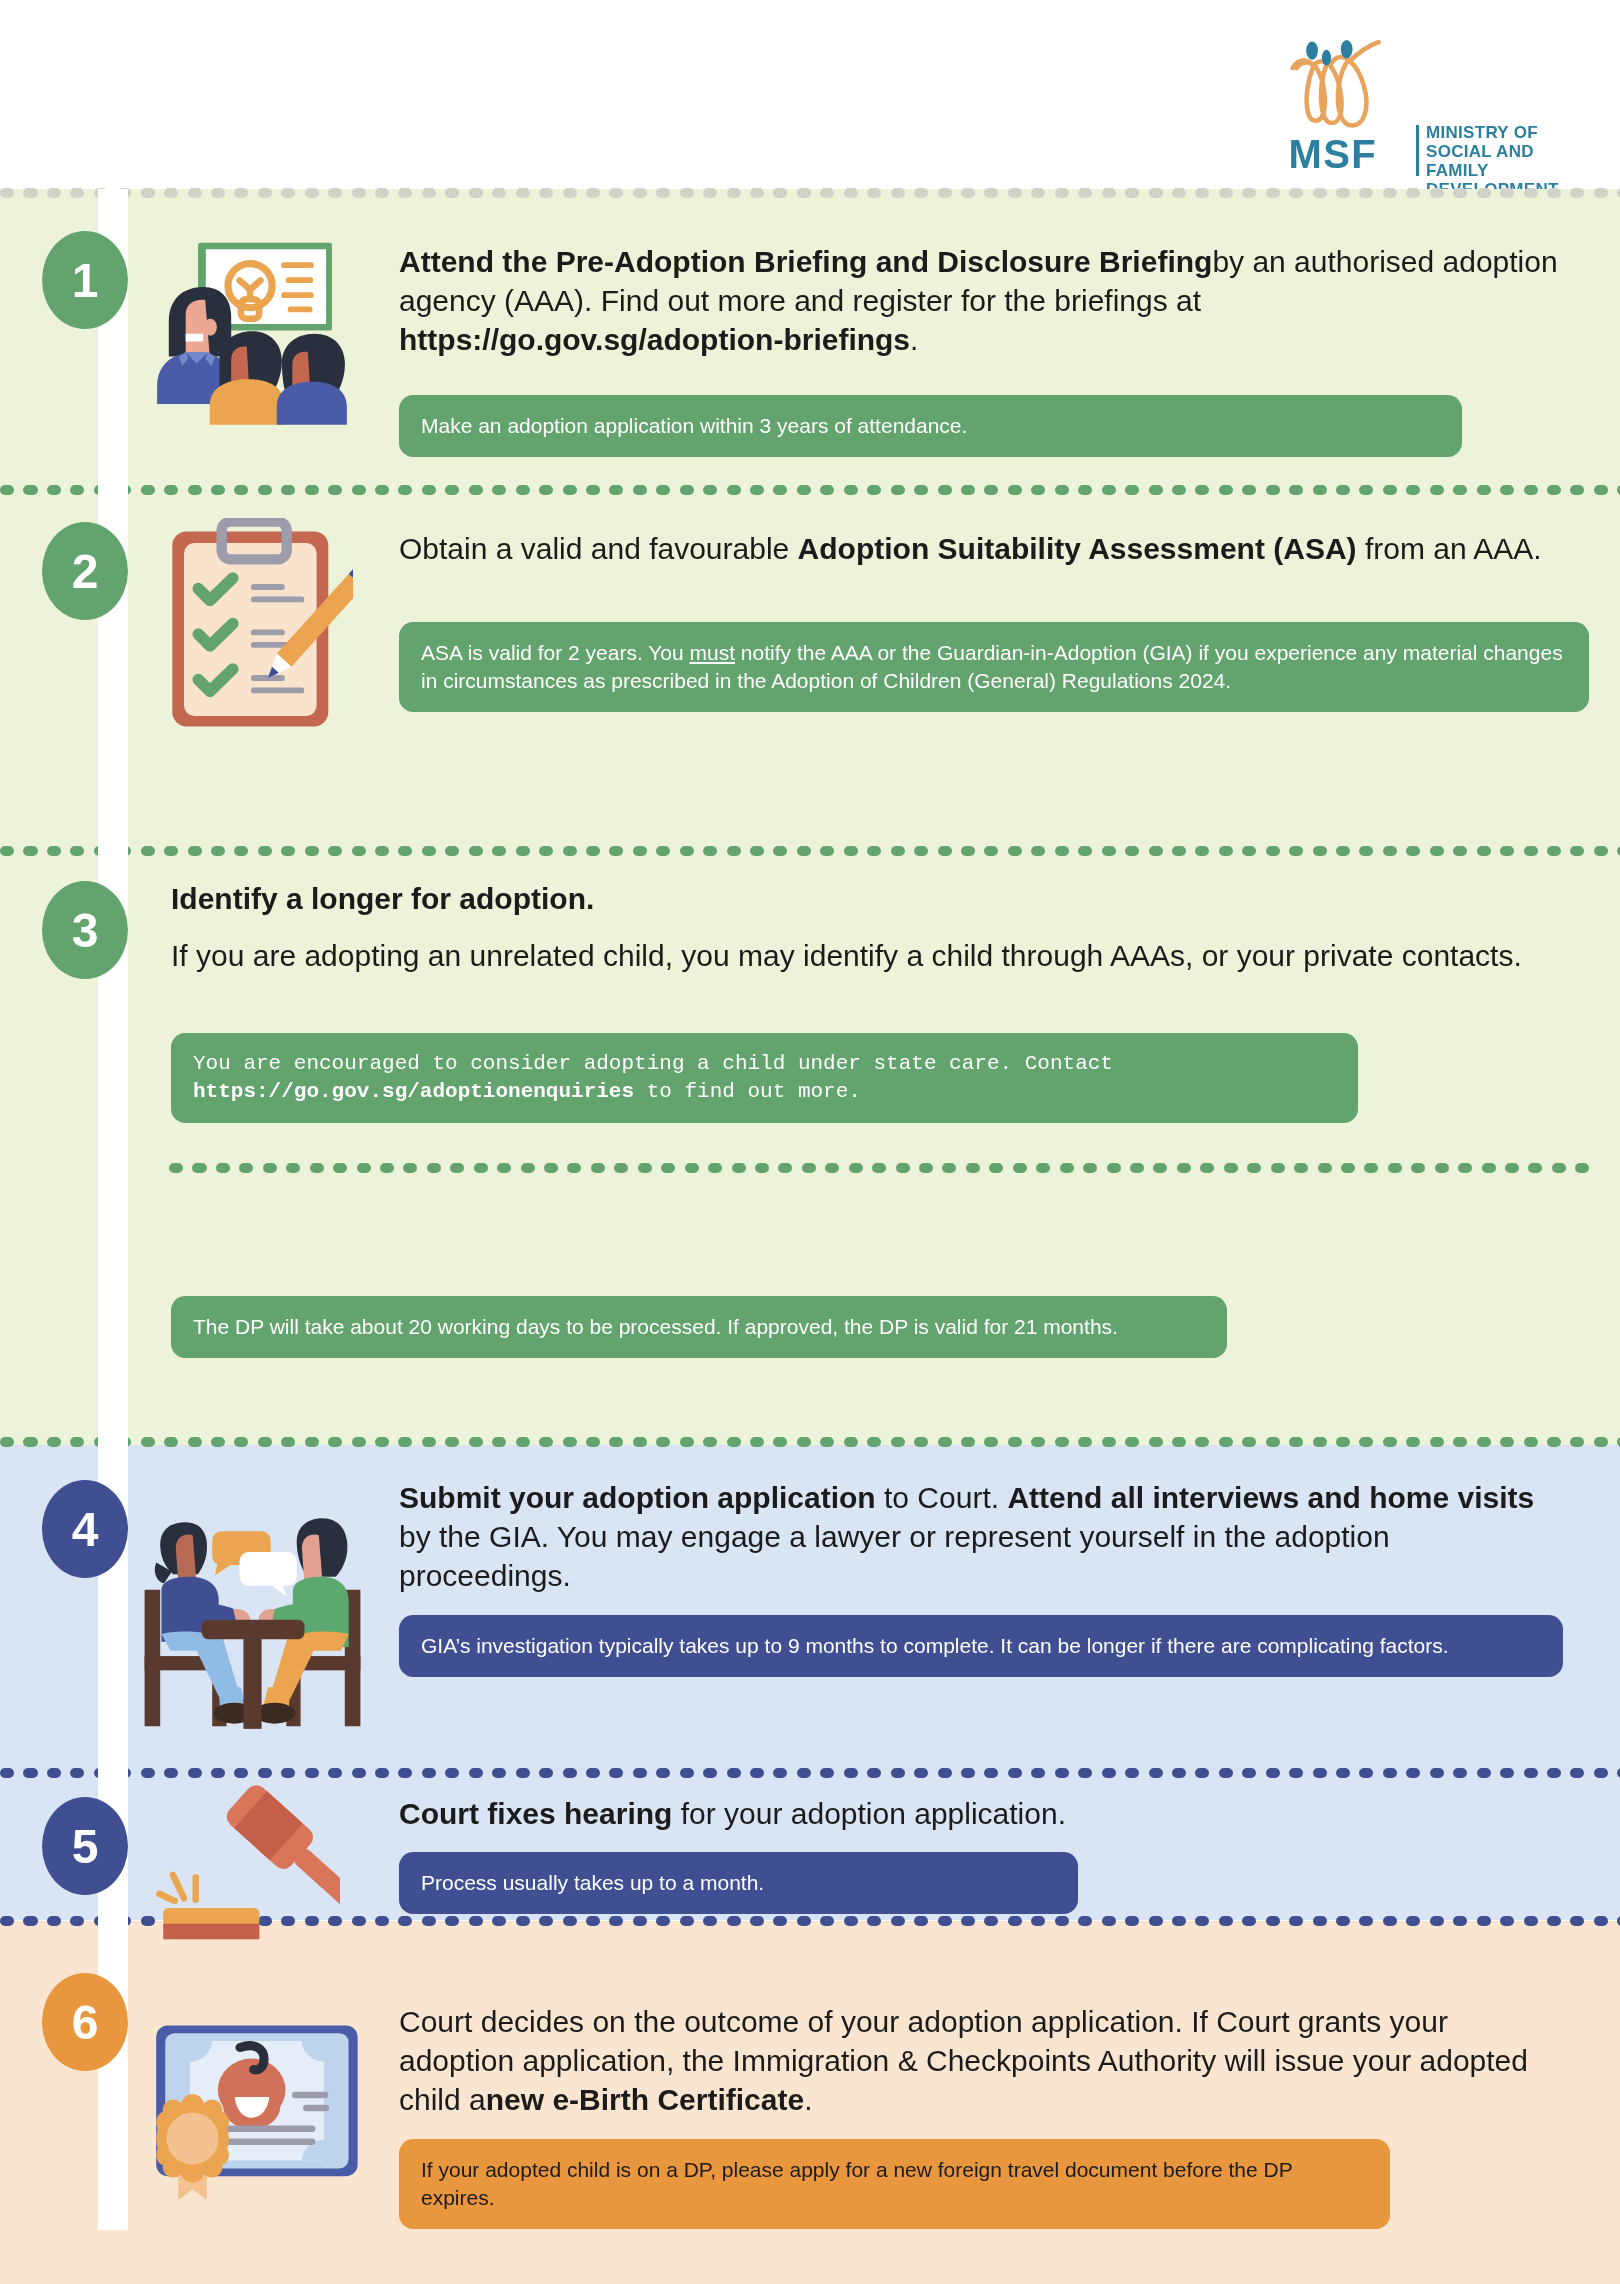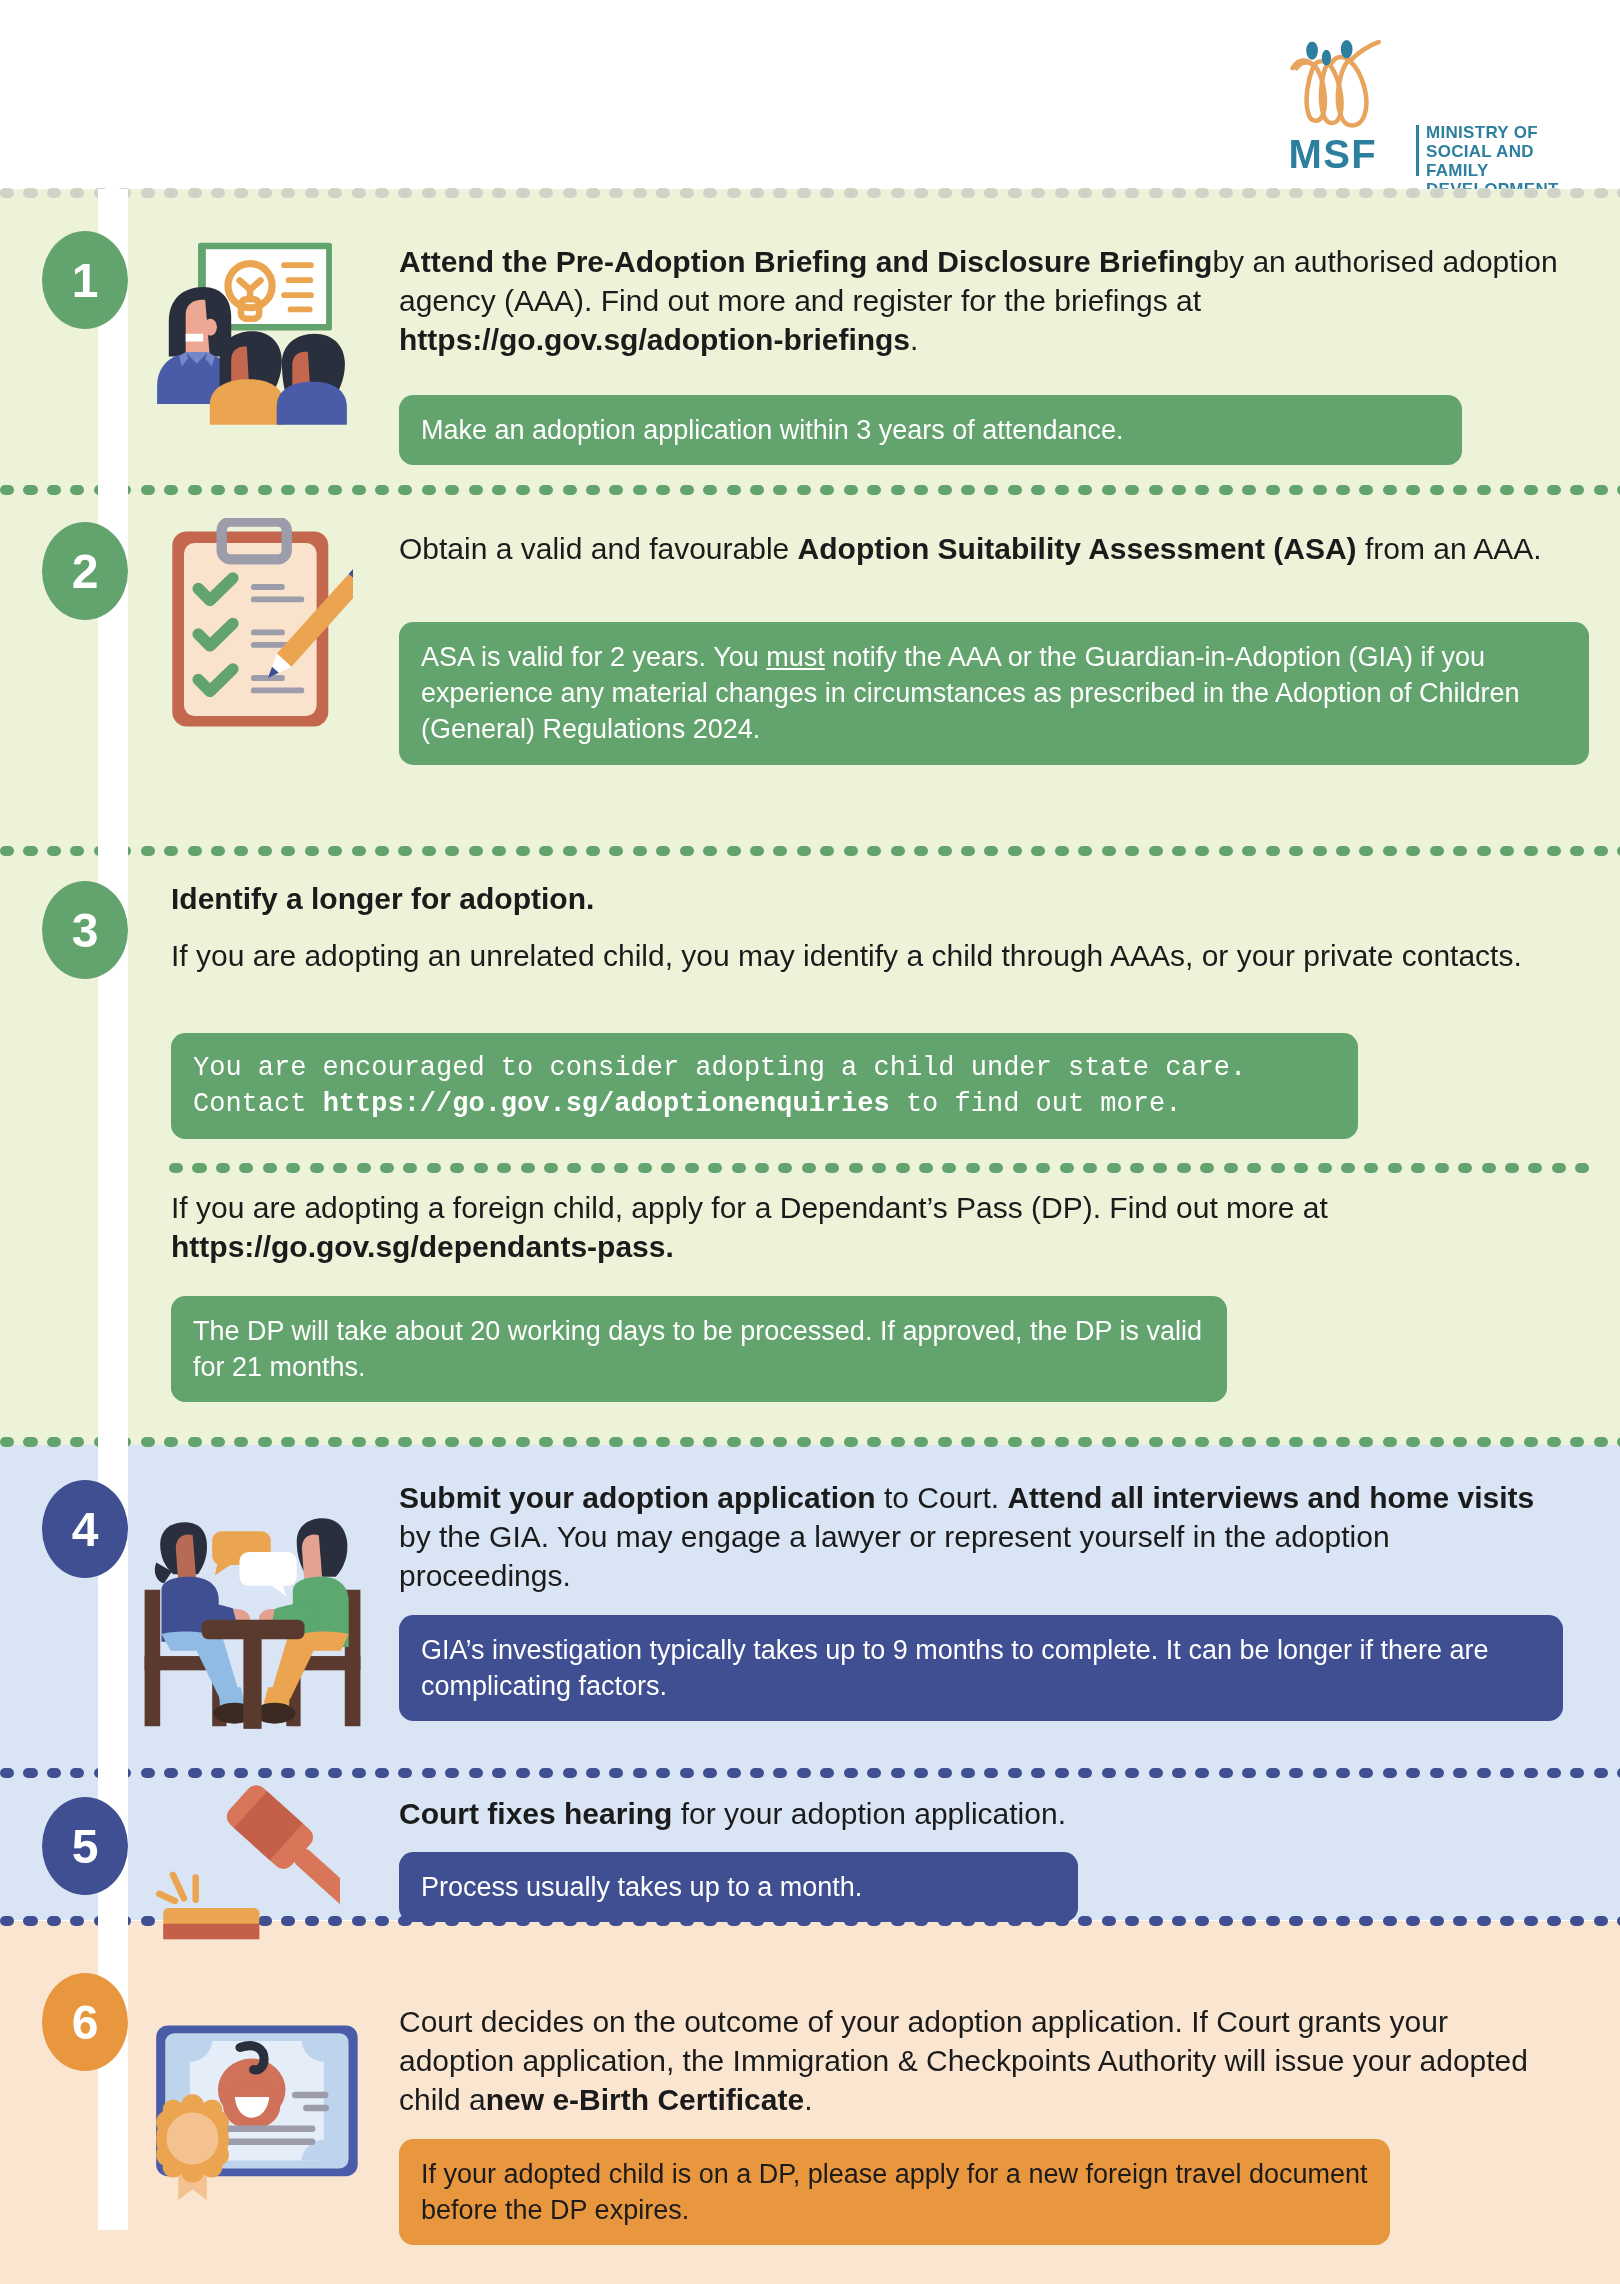--- a/index.html
+++ b/index.html
@@ -59,21 +59,21 @@
   .badge.o{background:#e9973f;}
 
   
   .body-txt{
     position:absolute;z-index:5;color:#1b1b1b;font-size:30px;line-height:1.30;
   }
   .body-txt b{font-weight:bold;}
 
   .callout{
     position:absolute;z-index:5;border-radius:14.3px;
-    font-size:27px;line-height:1.34;padding:17px 22px;
+    font-size:21px;line-height:1.34;padding:17px 22px;
   }
   .callout.green{background:#63a36e;color:#fff;}
   .callout.blue{background:#3f4f92;color:#fff;}
   .callout.orange{background:#e9973f;color:#1b1b1b;}
   .callout b{font-weight:bold;}
   .callout u{text-decoration:underline;}
 
   .illus{position:absolute;z-index:7;}
 </style>
 </head>
@@ -675,21 +675,20 @@
       <div>Obtain a valid and favourable <b>Adoption Suitability Assessment (ASA)</b> from an AAA.</div>
     </div>
   <div class="callout green" style="left:399px;top:622px;width:1146px;">ASA is valid for 2 years. You <u>must</u> notify the AAA or the Guardian-in-Adoption (GIA) if you experience any material changes in circumstances as prescribed in the Adoption of Children (General) Regulations 2024.</div>
 
   <div class="badge g" style="left:42px;top:881px;">
     <span>3</span>
   </div>
   <div class="body-txt" style="left:171px;top:879px;width:1367px;"><b>Identify a longer for adoption.</b></div>
   <div class="body-txt" style="left:171px;top:936px;width:1371px;">If you are adopting an unrelated child, you may identify a child through AAAs, or your private contacts.</div>
   <div class="callout green" style="left:171px;top:1033px;width:1143px;font-family:Liberation Mono, monospace;">You are encouraged to consider adopting a child under state care. Contact <b>https://go.gov.sg/adoptionenquiries</b> to find out more.</div>
-  <div class="body-txt" style="left:171px;top:1188px;width:1371px;">If you are adopting a foreign child, apply for a Dependant’s Pass (DP). Find out more at <b>https://go.gov.sg/dependants-pass.</b></div>
   <div class="callout green" style="left:171px;top:1296px;width:1012px;">The DP will take about 20 working days to be processed. If approved, the DP is valid for 21 months.</div>
 
   <div class="badge b" style="left:42px;top:1480px;">
     <span>4</span>
   </div>
   <svg class="illus" style="left:142px;top:1492px;width:221px;height:241px;" viewBox="0 0 340 370">
     <rect x="108" y="60" width="90" height="52" rx="14" fill="#eba44f"></rect>
     <path d="M116 110 L112 128 L136 112 Z" fill="#eba44f"></path>
     <rect x="150" y="92" width="88" height="52" rx="14" fill="#ffffff"></rect>
     <path d="M216 142 L222 160 L200 144 Z" fill="#ffffff"></path>

